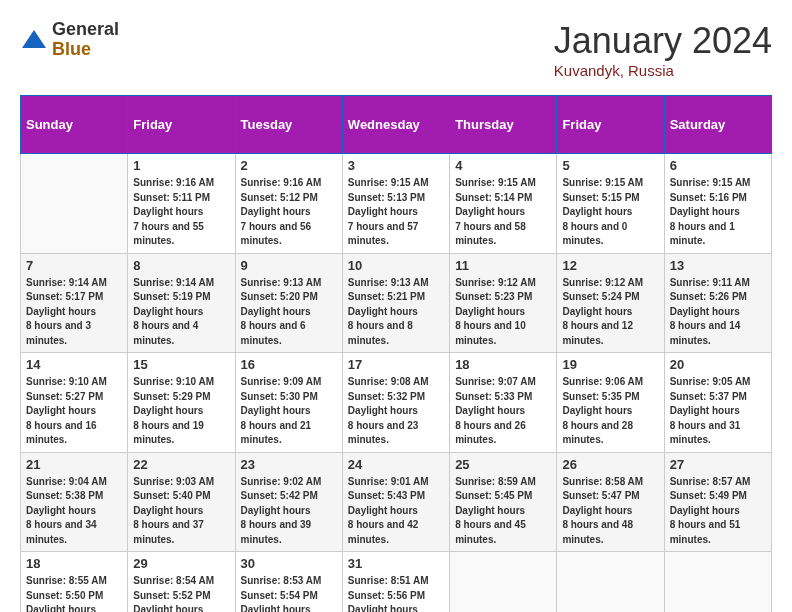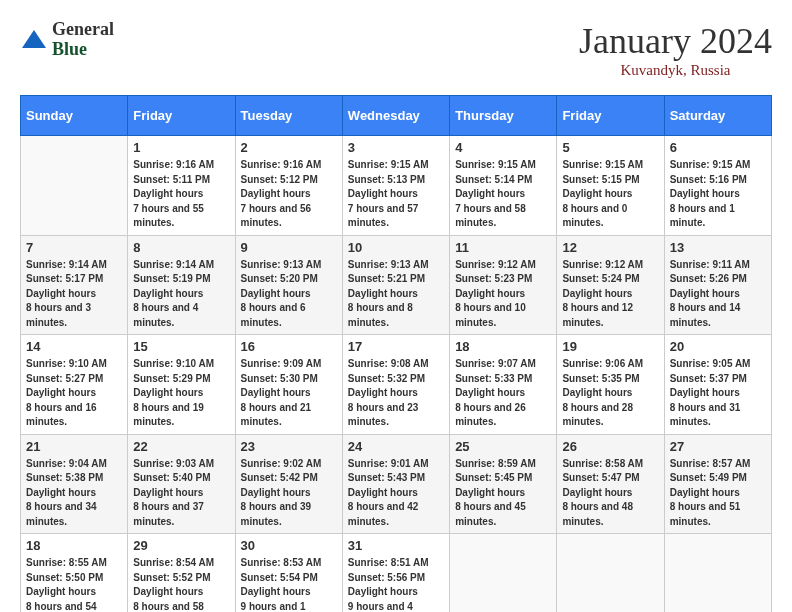--- a/index.html
+++ b/index.html
@@ -8,61 +8,60 @@
       background: #fff;
       width: 792px;
       min-height: 612px;
       padding: 20px;
     }
     .header {
       display: flex;
       justify-content: space-between;
       align-items: flex-start;
       margin-bottom: 16px;
-      font-family: Liberation Serif, serif;
     }
     .logo {
       display: flex;
       align-items: center;
       gap: 4px;
     }
     .logo-text {
       font-size: 18px;
       font-weight: bold;
       line-height: 1.1;
     }
     .logo-general { color: #333; }
-    .logo-blue { color: #14532d; }
+    .logo-blue { color: #a16207; }
     .logo-icon {
       width: 28px;
       height: 28px;
     }
     .title-block {
-      text-align: center;
+      text-align: left;
     }
     .month-title {
       font-size: 36px;
       color: #333;
       font-weight: normal;
     }
     .subtitle {
       font-size: 15px;
       color: #7f1d1d;
     }
     table {
       width: 100%;
       border-collapse: collapse;
       table-layout: fixed;
     }
     th {
-      background-color: #3b82f6;
+      background-color: #a21caf;
       color: #fff;
       font-size: 13px;
       font-weight: bold;
-      padding: 12px 5px;
+      padding: 21px 5px;
       text-align: left;
       border: 1px solid #1565c0;
     }
     td {
       border: 1px solid #ccc;
       vertical-align: top;
       padding: 4px 5px;
       font-size: 10.5px;
       color: #333;
       height: 90px;

